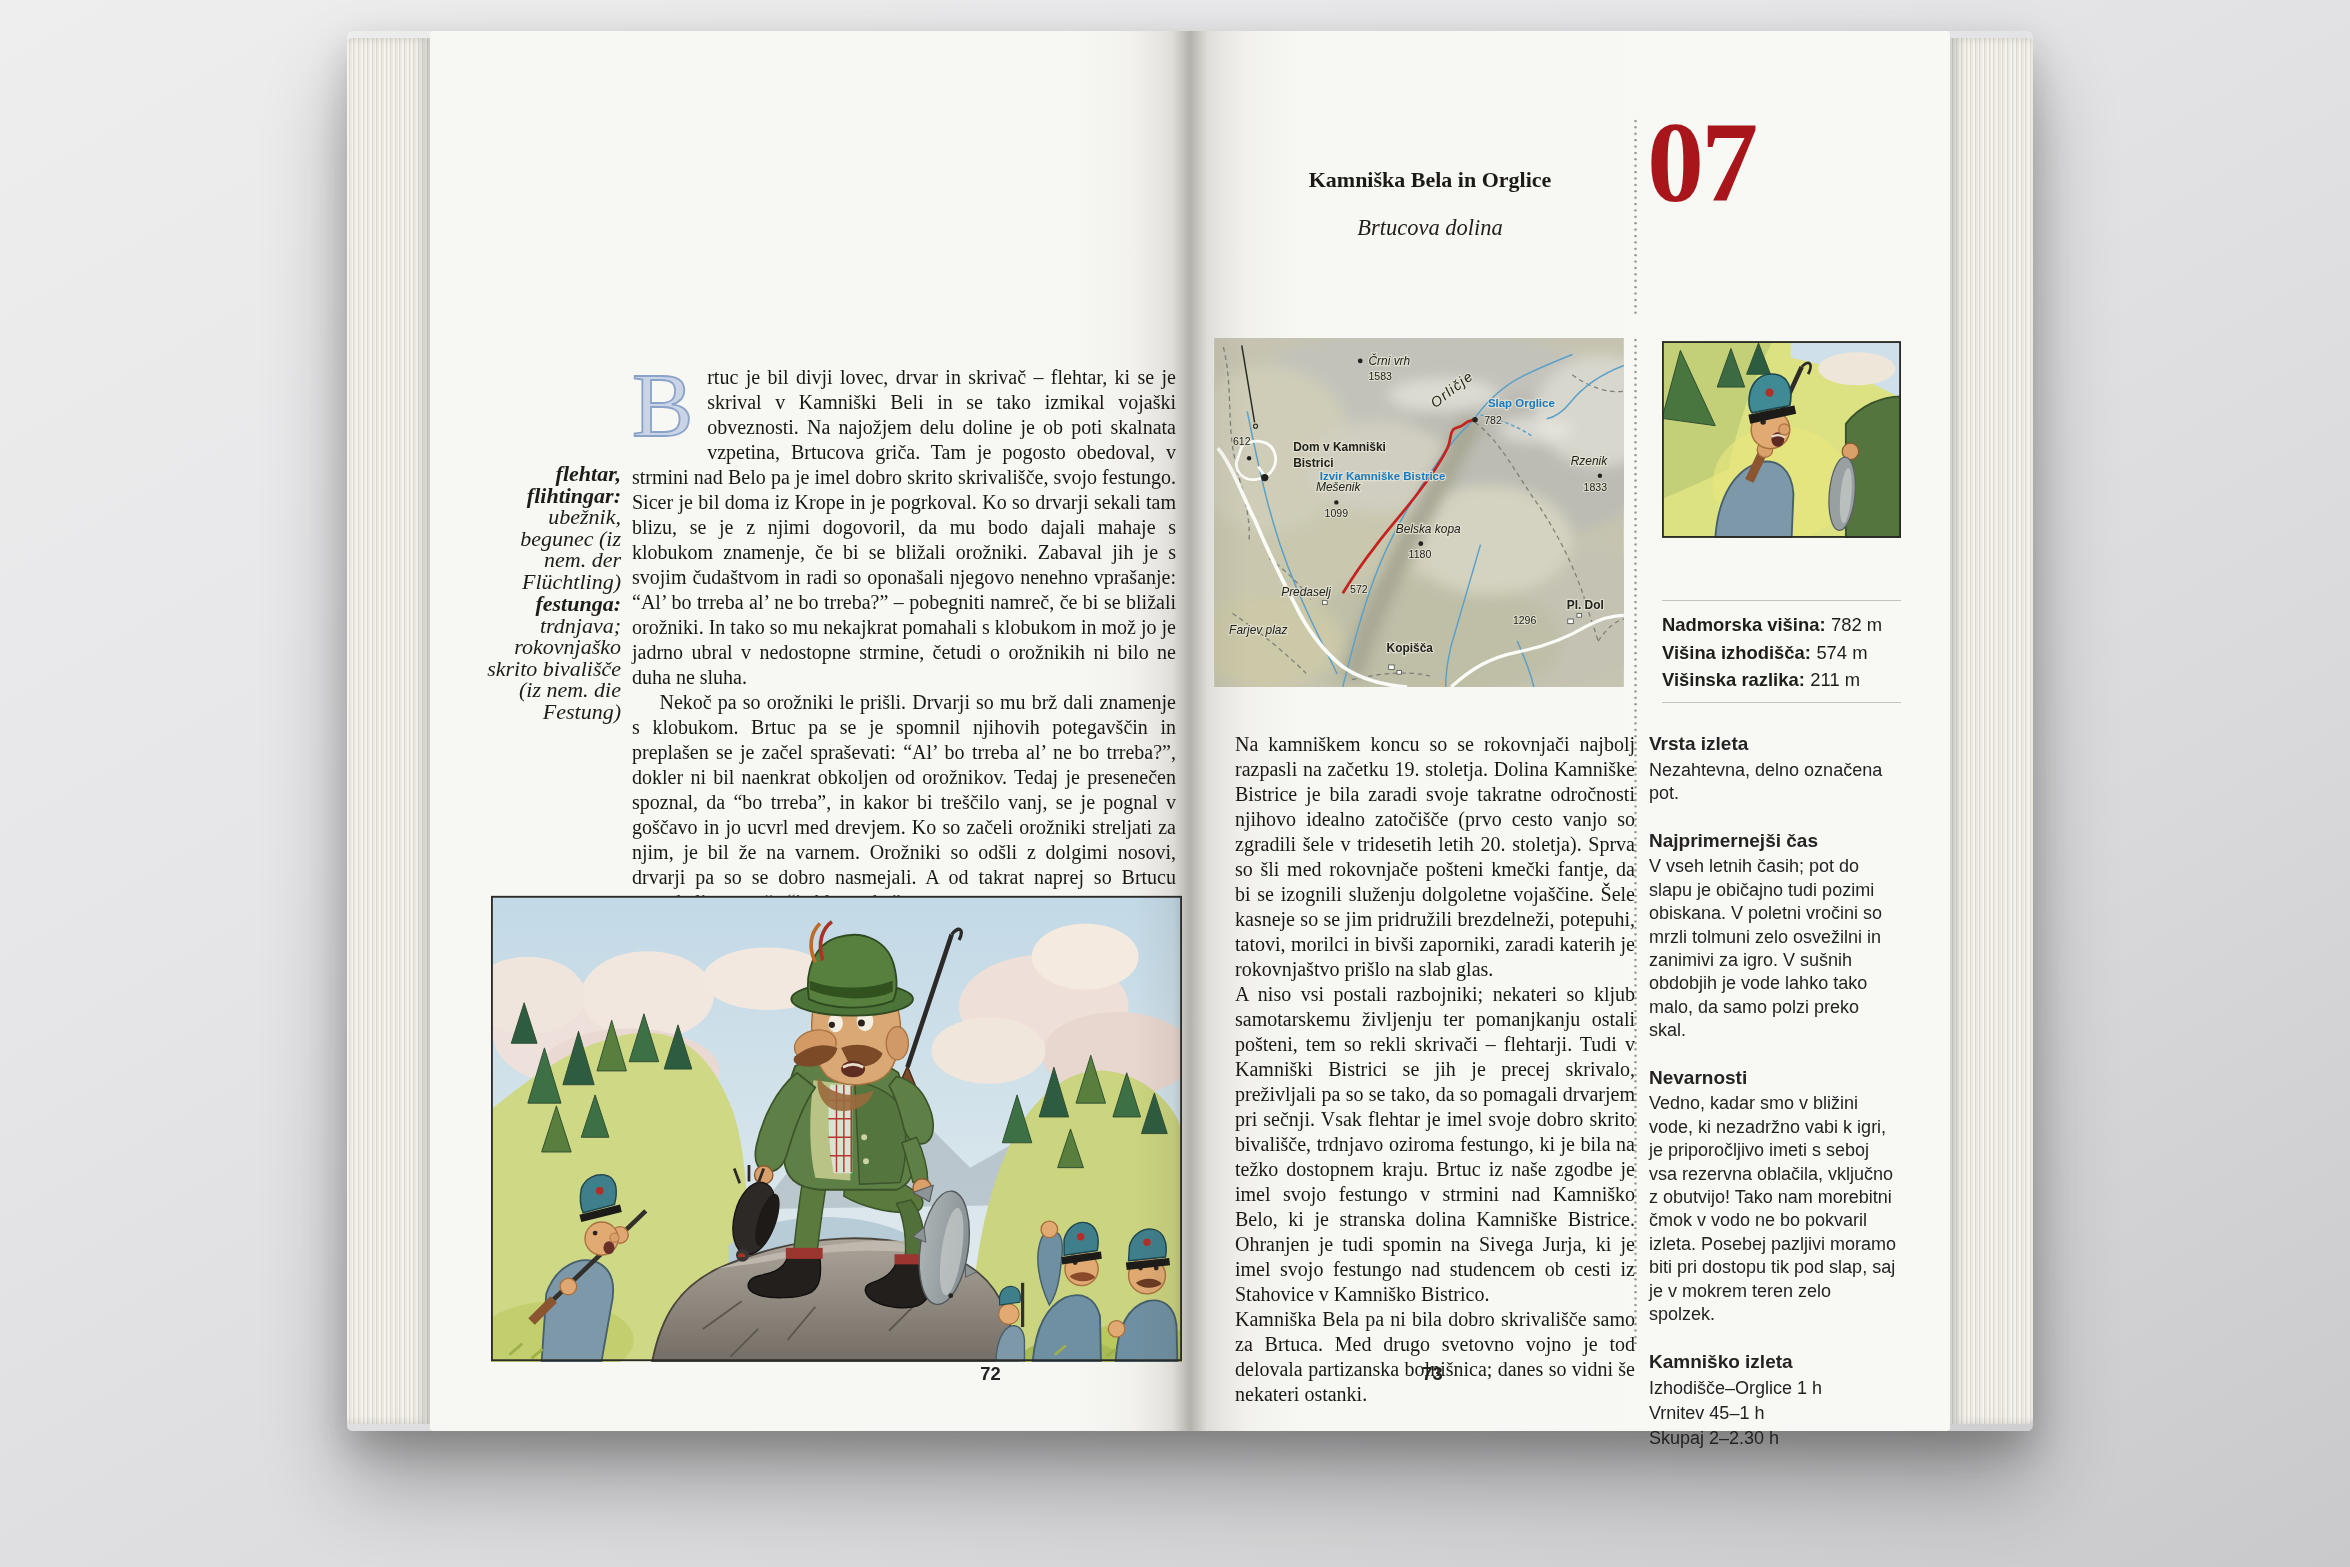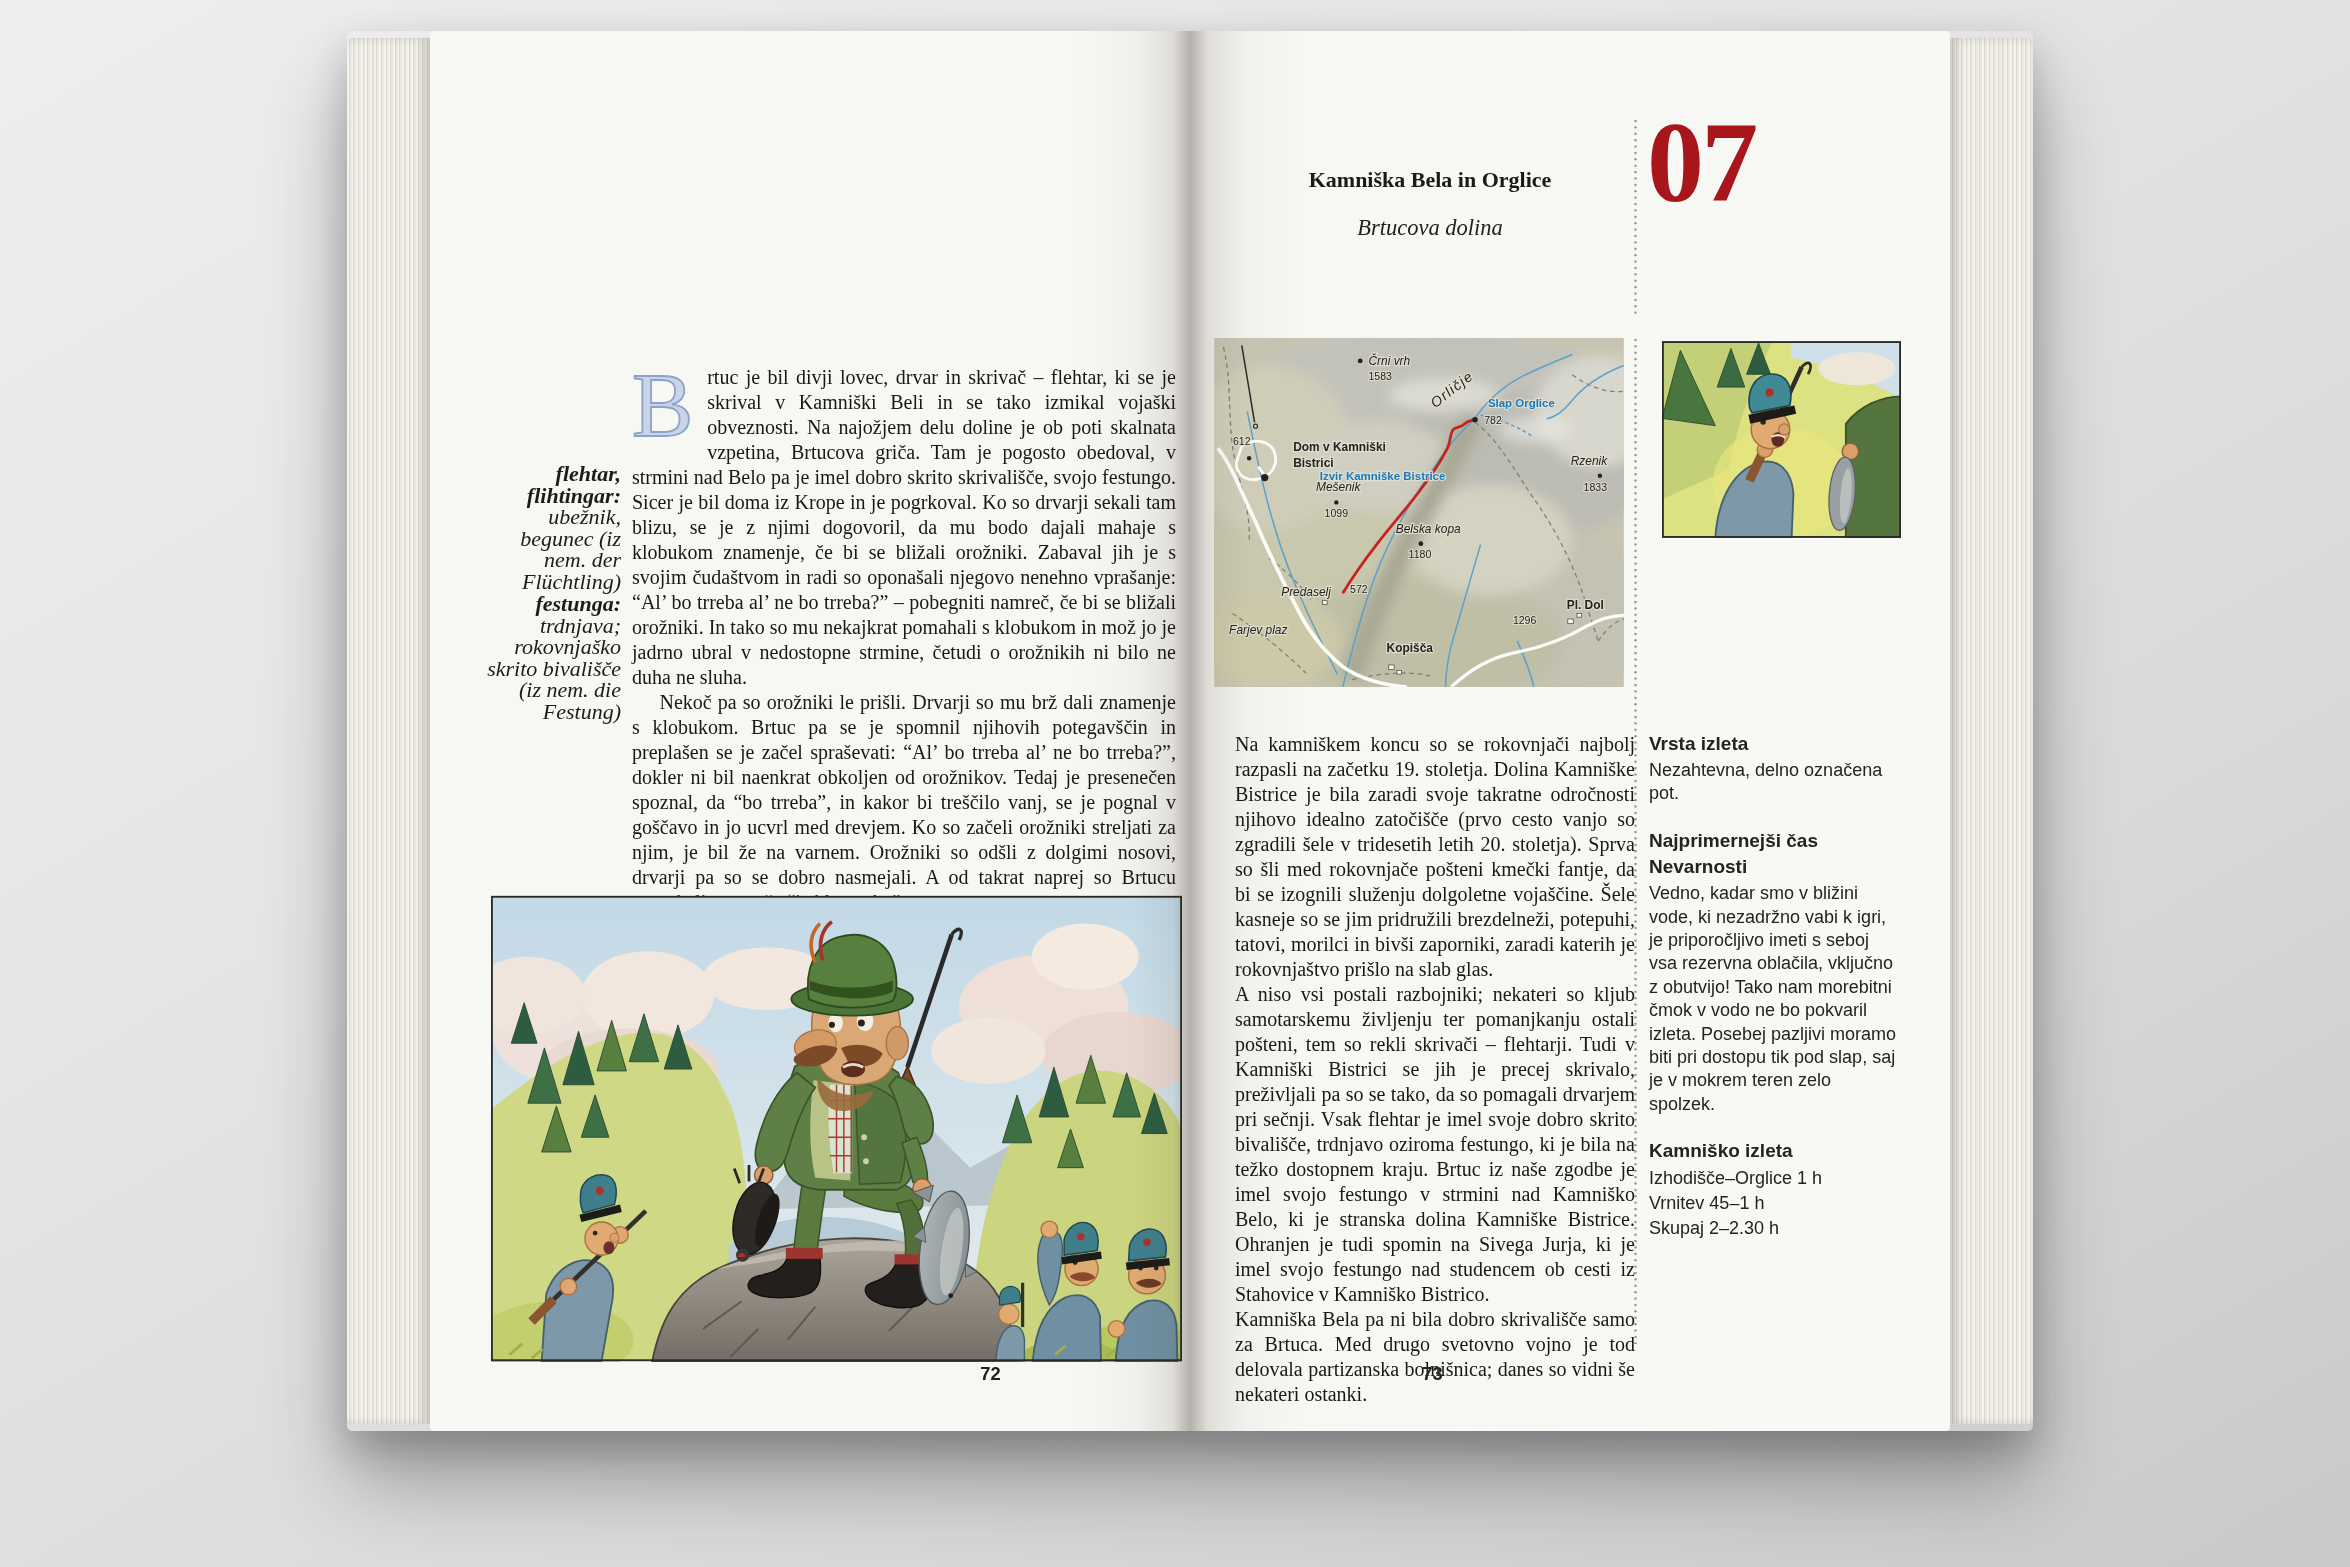--- a/index.html
+++ b/index.html
@@ -386,31 +386,43 @@
           <g>
             <path d="M200,214 L200,90 C215,70 240,60 260,60 L260,214 Z" fill="#55753f" stroke="#3a5229" stroke-width="2"></path>
             <circle cx="205" cy="120" r="9" fill="#d9a06a" stroke="#8a5a34" stroke-width="1.4"></circle>
             <ellipse cx="196" cy="166" rx="14" ry="40" transform="rotate(5 196 166)" fill="#98a0a2" stroke="#5c6062" stroke-width="1.4"></ellipse>
             <ellipse cx="200" cy="168" rx="6" ry="30" transform="rotate(5 200 168)" fill="#c6ccc9" opacity=".7"></ellipse>
           </g>
           <rect x="1" y="1" width="258" height="212" fill="none" stroke="#2a2a26" stroke-width="2"></rect>
         </svg>
       </div>
 
+      <div class="abs rp-stats">
+        <div class="stat">
+          <b>Nadmorska višina:</b><span>782 m</span>
+        </div>
+        <div class="stat">
+          <b>Višina izhodišča:</b><span>574 m</span>
+        </div>
+        <div class="stat">
+          <b>Višinska razlika:</b><span>211 m</span>
+        </div>
+      </div>
 
       <div class="abs rp-body">
         <p>Na kamniškem koncu so se rokovnjači najbolj razpasli na začetku 19. stoletja. Dolina Kamniške Bistrice je bila zaradi svoje takratne odročnosti njihovo idealno zatočišče (prvo cesto vanjo so zgradili šele v tridesetih letih 20. stoletja). Sprva so šli med rokovnjače pošteni kmečki fantje, da bi se izognili služenju dolgoletne vojaščine. Šele kasneje so se jim pridružili brezdelneži, potepuhi, tatovi, morilci in bivši zaporniki, zaradi katerih je rokovnjaštvo prišlo na slab glas.</p>
         <p>A niso vsi postali razbojniki; nekateri so kljub samotarskemu življenju ter pomanjkanju ostali pošteni, tem so rekli skrivači – flehtarji. Tudi v Kamniški Bistrici se jih je precej skrivalo, preživljali pa so se tako, da so pomagali drvarjem pri sečnji. Vsak flehtar je imel svoje dobro skrito bivališče, trdnjavo oziroma festungo, ki je bila na težko dostopnem kraju. Brtuc iz naše zgodbe je imel svojo festungo v strmini nad Kamniško Belo, ki je stranska dolina Kamniške Bistrice. Ohranjen je tudi spomin na Sivega Jurja, ki je imel svojo festungo nad studencem ob cesti iz Stahovice v Kamniško Bistrico.</p>
         <p>Kamniška Bela pa ni bila dobro skrivališče samo za Brtuca. Med drugo svetovno vojno je tod delovala partizanska bolnišnica; danes so vidni še nekateri ostanki.</p>
       </div>
 
       <div class="abs rp-info">
         <h4>Vrsta izleta</h4>
         <p>Nezahtevna, delno označena pot.</p>
         <h4>Najprimernejši čas</h4>
+        <p>V vseh letnih časih; pot do slapu je običajno tudi pozimi obiskana. V poletni vročini so mrzli tolmuni zelo osvežilni in zanimivi za igro. V sušnih obdobjih je vode lahko tako malo, da samo polzi preko skal.</p>
         <h4>Nevarnosti</h4>
         <p>Vedno, kadar smo v bližini vode, ki nezadržno vabi k igri, je priporočljivo imeti s seboj vsa rezervna oblačila, vključno z obutvijo! Tako nam morebitni čmok v vodo ne bo pokvaril izleta. Posebej pazljivi moramo biti pri dostopu tik pod slap, saj je v mokrem teren zelo spolzek.</p>
         <h4>Kamniško izleta</h4>
         <div class="dl-line">Izhodišče–Orglice 1 h</div>
         <div class="dl-line">Vrnitev 45–1 h</div>
         <div class="dl-line">Skupaj 2–2.30 h</div>
       </div>
 
       <div class="abs pagenum" style="left:206px">73</div>
     </div>

